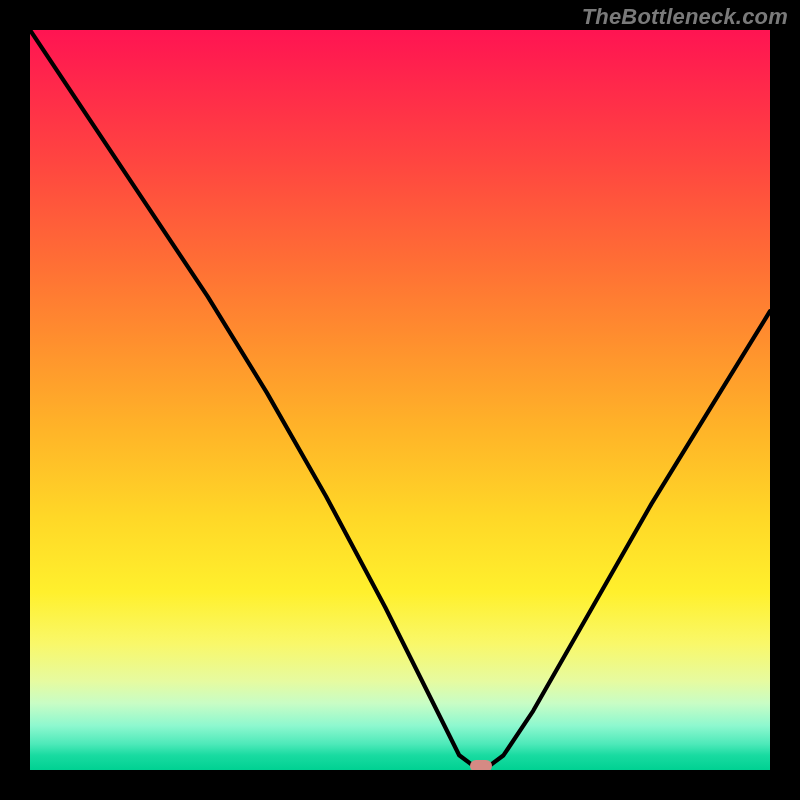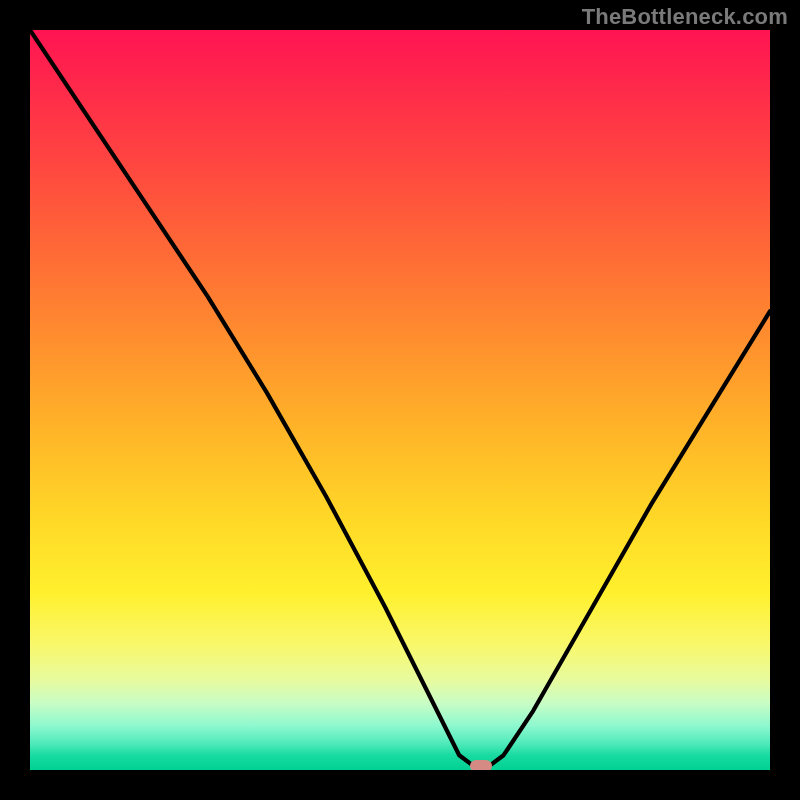--- a/index.html
+++ b/index.html
@@ -9,20 +9,21 @@
     height: 800px;
     background: #000;
     overflow: hidden;
     font-family: Arial, Helvetica, sans-serif;
   }
   .frame {
     position: relative;
     width: 800px;
     height: 800px;
     background: #000;
+    font-style: italic;
   }
   .watermark {
     position: absolute;
     top: 4px;
     right: 12px;
     color: #7a7a7a;
     font-size: 22px;
     font-weight: 600;
     letter-spacing: 0.2px;
     z-index: 10;

